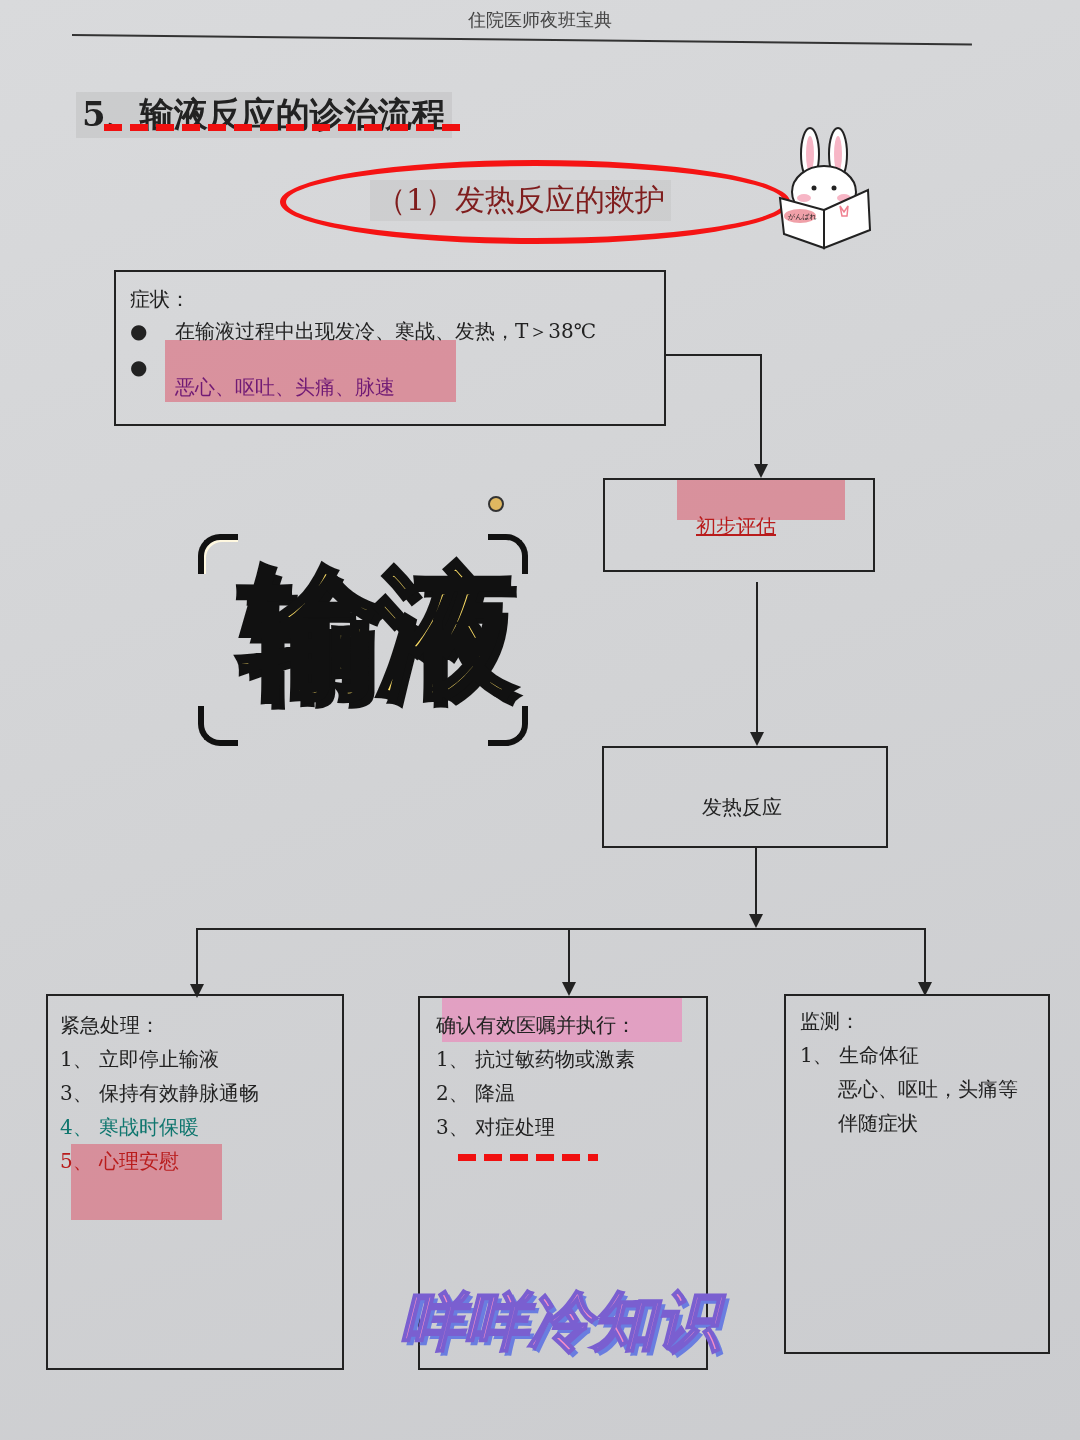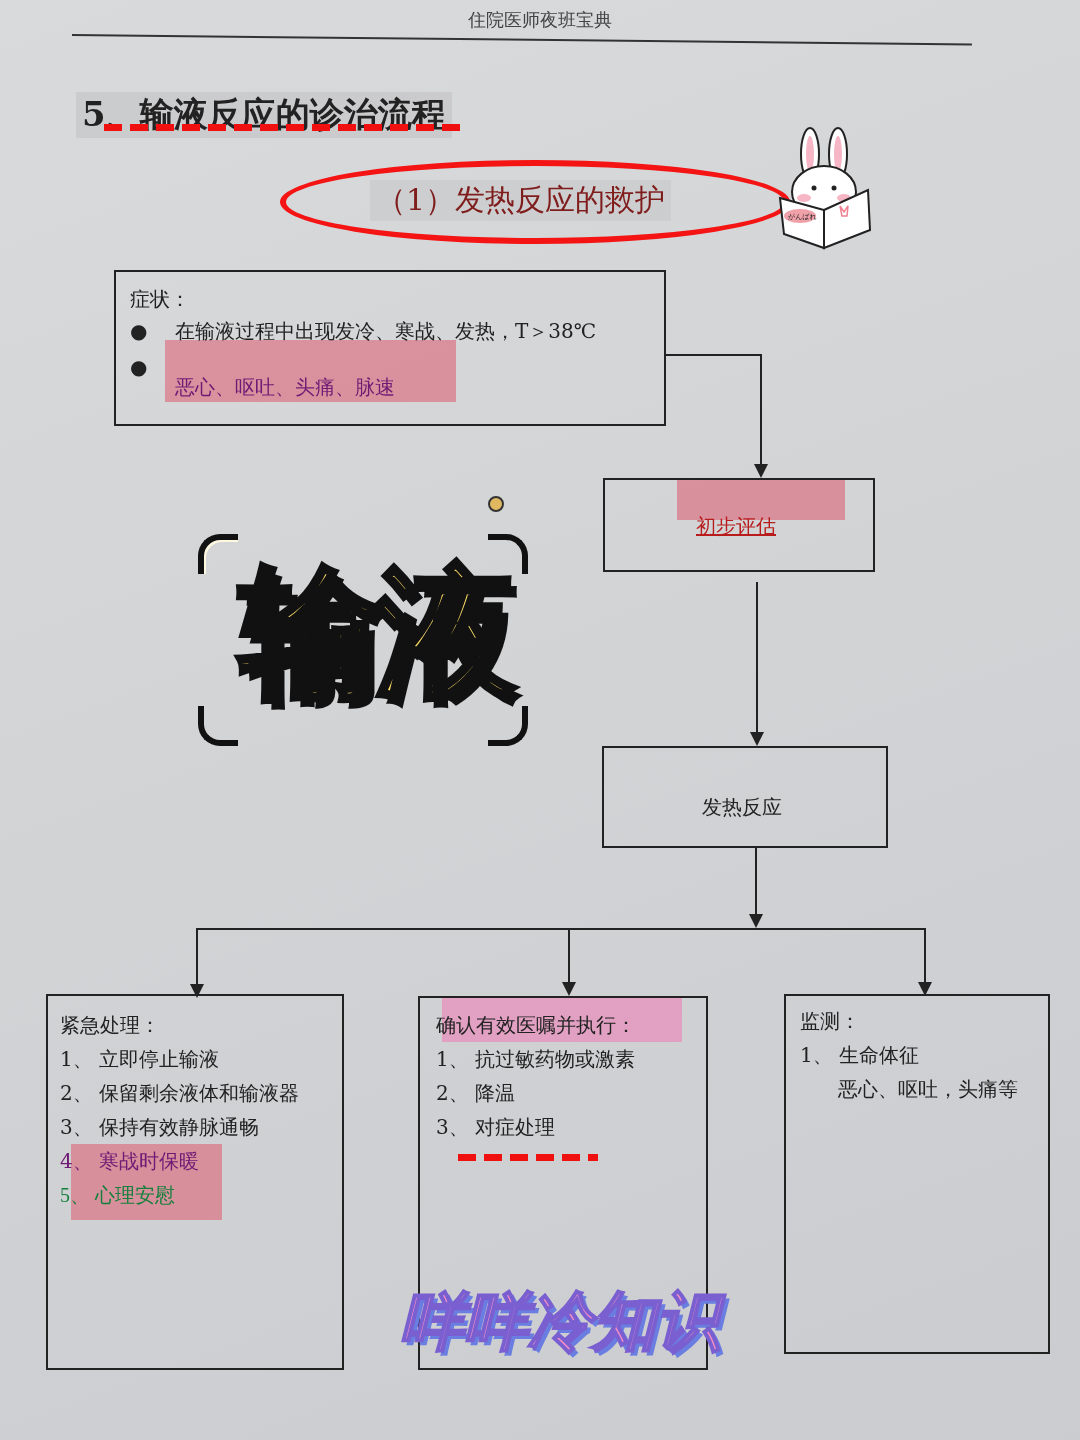--- a/index.html
+++ b/index.html
@@ -91,41 +91,41 @@
 <div class="abs vline" style="left:568px;top:930px;height:54px;"></div>
 <div class="abs arrow" style="left:562px;top:982px;"></div>
 <div class="abs vline" style="left:924px;top:928px;height:56px;"></div>
 <div class="abs arrow" style="left:918px;top:982px;"></div>
 
 <div class="abs box" style="left:46px;top:994px;width:298px;height:376px;"></div>
 <div class="abs hl" style="left:71px;top:1144px;width:151px;height:76px;"></div>
 <div class="abs" style="left:60px;top:1008px;">
   <div class="box-text">紧急处理：</div>
   <div class="box-text">1、 立即停止输液</div>
-  <div class="box-text">2、 保留剩余液体和输液器</div>
   <div class="box-text">3、 保持有效静脉通畅</div>
-  <div class="box-text" style="color:#701a75;">4、 寒战时保暖</div>
-  <div class="box-text" style="color:#15803d;font-family:Liberation Serif, serif;">5、 心理安慰</div>
+  <div class="box-text" style="color:#0f766e;">4、 寒战时保暖</div>
+  <div class="box-text" style="color:#b91c1c;">5、 心理安慰</div>
 </div>
 
 <div class="abs box" style="left:418px;top:996px;width:290px;height:374px;"></div>
 <div class="abs hl-pink" style="left:442px;top:998px;width:240px;height:44px;"></div>
 <div class="abs" style="left:436px;top:1008px;">
   <div class="box-text">确认有效医嘱并执行：</div>
   <div class="box-text">1、 抗过敏药物或激素</div>
   <div class="box-text">2、 降温</div>
   <div class="box-text">3、 对症处理</div>
 </div>
 <div class="abs dash-red" style="left:458px;top:1154px;width:140px;"></div>
 
 <div class="abs box" style="left:784px;top:994px;width:266px;height:360px;"></div>
 <div class="abs" style="left:800px;top:1004px;">
   <div class="box-text">监测：</div>
   <div class="box-text">1、 生命体征</div>
   <div class="box-text" style="padding-left:38px;">恶心、呕吐，头痛等</div>
+  <div class="box-text" style="padding-left:38px;">伴随症状</div>
 </div>
 
 <div class="abs bracket" style="left:198px;top:534px;border-right:none;border-bottom:none;border-top-left-radius:22px;background:transparent;box-shadow:inset 2px 2px 0 #fff8e0;"></div>
 <div class="abs bracket" style="left:488px;top:534px;border-left:none;border-bottom:none;border-top-right-radius:22px;"></div>
 <div class="abs bracket" style="left:198px;top:706px;border-right:none;border-top:none;border-bottom-left-radius:22px;"></div>
 <div class="abs bracket" style="left:488px;top:706px;border-left:none;border-top:none;border-bottom-right-radius:22px;"></div>
 <div class="abs" style="left:488px;top:496px;width:16px;height:16px;border-radius:50%;background:#e0b860;border:2px solid #333;"></div>
 <div class="abs sticker-big">输液</div>
 
 <div class="abs watermark">咩咩冷知识</div>

